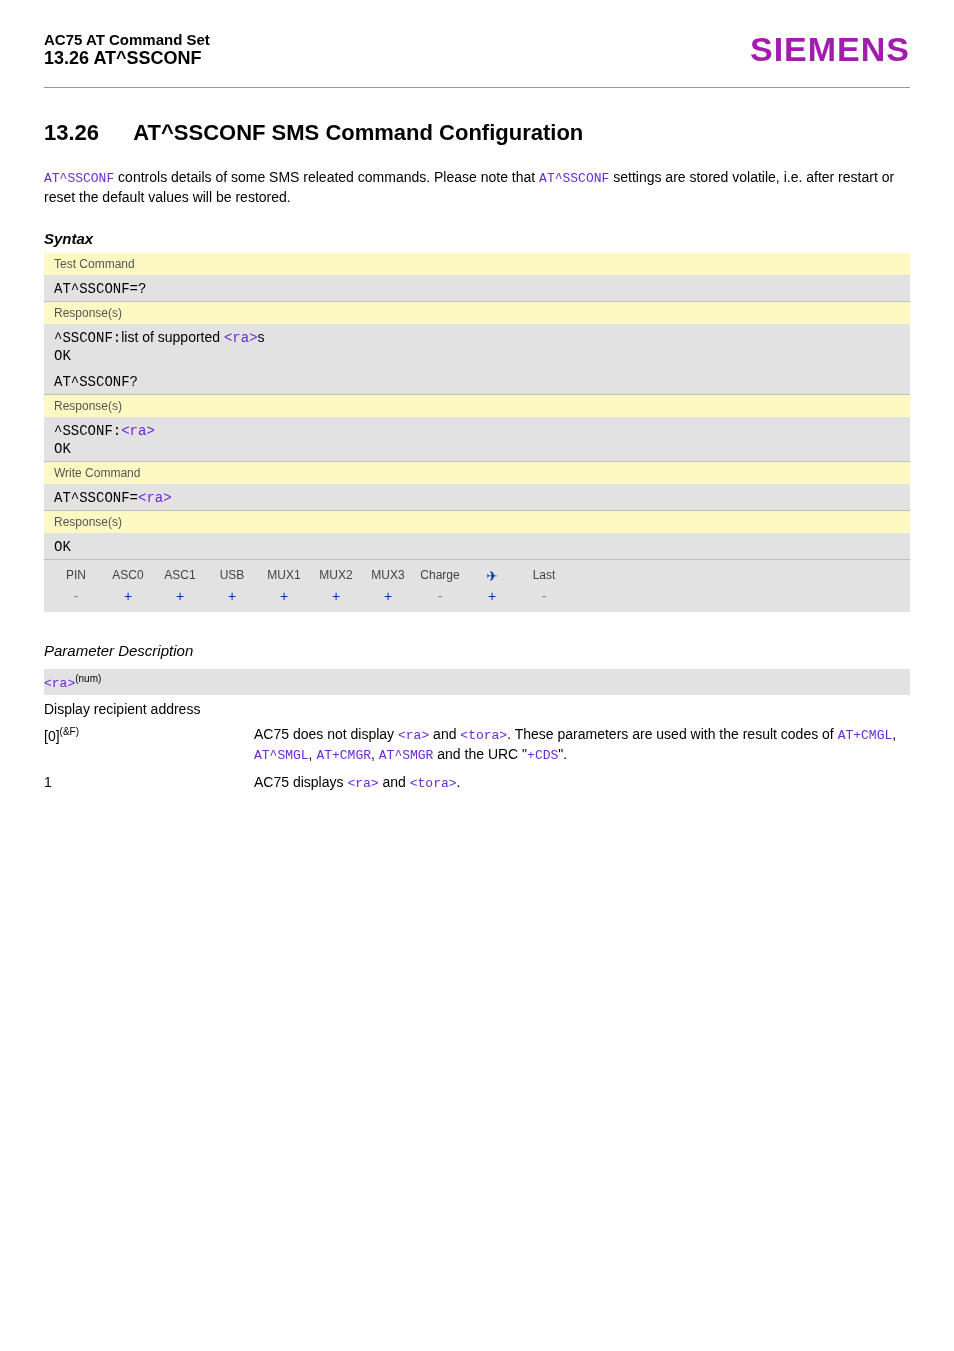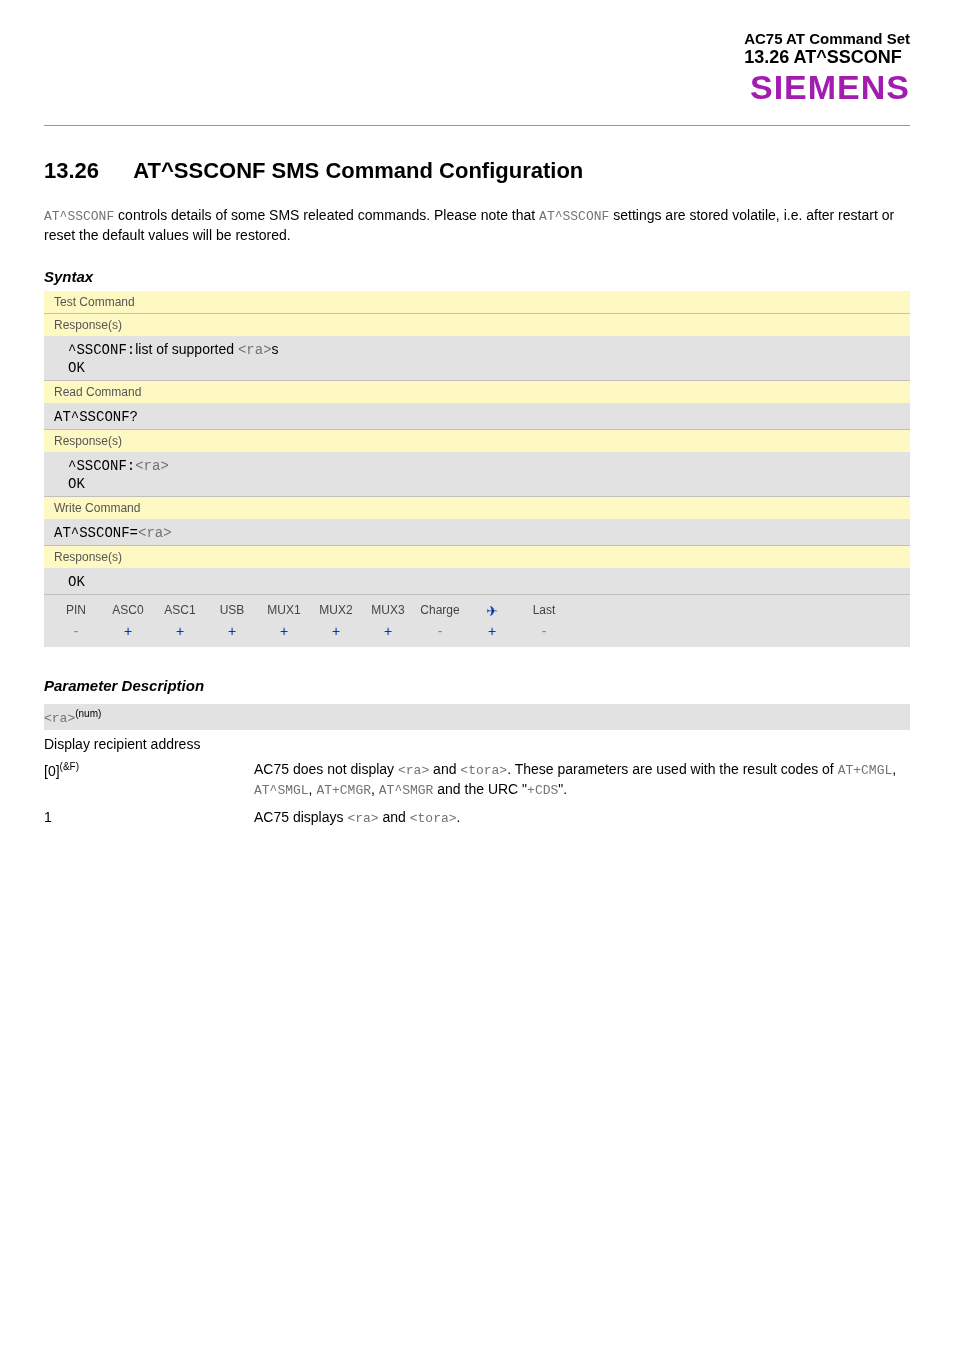--- a/index.html
+++ b/index.html
@@ -1,40 +1,40 @@
 <!DOCTYPE html>
 <html><head>
 <meta charset="utf-8">
 <style>
   * { box-sizing: border-box; margin: 0; padding: 0; }
   html, body { width: 954px; background: #fff; font-family: Arial, Helvetica, sans-serif; color: #000; }
   body { padding: 30px 44px 40px 44px; }
 
-  .hdr { display: flex; justify-content: space-between; align-items: flex-end; padding-bottom: 10px; flex-direction: column; }
+  .hdr { display: flex; justify-content: space-between; align-items: flex-end; padding-bottom: 10px; }
   .hdr-left .l1 { font-size: 15px; font-weight: bold; }
   .hdr-left .l2 { font-size: 18px; font-weight: bold; }
   .siemens { font-size: 34px; font-weight: 900; letter-spacing: 1px; color: #a21caf; }
 
   hr.rule { border: none; border-top: 1px solid #999; margin: 8px 0 0 0; }
 
   h2.section { font-size: 22px; font-weight: bold; margin-top: 32px; }
   h2.section .num { display: inline-block; width: 84px; }
 
   p.intro { font-size: 14px; margin-top: 22px; line-height: 1.4; }
   .mono { font-family: "Courier New", Courier, monospace; font-size: 13px; white-space: pre; }
-  .mono-blue { font-family: "Courier New", Courier, monospace; color: #737373; font-size: 13px; }
+  .mono-blue { font-family: "Courier New", Courier, monospace; color: #6d28d9; font-size: 13px; }
 
   h3.syntax { font-size: 15px; font-weight: bold; font-style: italic; margin-top: 22px; margin-bottom: 6px; }
-  h3.paramdesc { font-size: 15px; font-weight: bold; font-style: italic; margin-top: 30px; margin-bottom: 10px; }
+  h3.paramdesc { font-size: 15px; font-weight: normal; font-style: italic; margin-top: 30px; margin-bottom: 10px; }
 
   .block { width: 100%; }
   .row-label { background: #fef9c3; color: #555; font-size: 12px; padding: 4px 10px; border-top: 1px solid #bfbfbf; }
   .row-label.first { border-top: none; }
   .row-cmd { background: #e2e2e2; padding: 4px 10px; }
-  .row-resp { background: #e2e2e2; padding: 4px 24px; }
+  .row-resp { background: #e2e2e2; padding: 4px 10px; }
   .row-cmd .mono, .row-resp .mono { font-size: 14px; }
 
   .featrow { background: #e2e2e2; border-top: 1px solid #bfbfbf; padding: 6px 6px; }
   .featgrid { display: grid; grid-template-columns: repeat(10, 1fr); text-align: center; font-size: 12px; color: #444; }
   .featgrid .hcell { padding: 2px 0; }
   .featgrid .vcell { padding: 2px 0; font-size: 14px; }
   .plus { color: #0033aa; }
   .gray { color: #888; }
   .plane { color: #0033aa; font-size: 14px; }
 
@@ -67,28 +67,28 @@
 
 <p class="intro">
   <span class="mono-blue">AT^SSCONF</span><span> controls details of some SMS releated commands. Please note that </span><span class="mono-blue">AT^SSCONF</span><span> settings are stored volatile, i.e. after restart or reset the default values will be restored.</span>
 </p>
 
 <h3 class="syntax">Syntax</h3>
 
 <div class="block">
 
   <div class="row-label first">Test Command</div>
+  <div class="row-cmd"><span class="mono">AT^SSCONF=?</span></div>
   <div class="row-label">Response(s)</div>
   <div class="row-resp">
     <span class="mono">^SSCONF:</span><span style="font-size:14px;">list of supported </span><span class="mono-blue" style="font-size:14px;">&lt;ra&gt;</span><span style="font-size:14px;">s</span>
     <br>
     <span class="mono">OK</span>
   </div>
 
-  <div class="row-label">Read Command</div>
   <div class="row-cmd"><span class="mono">AT^SSCONF?</span></div>
   <div class="row-label">Response(s)</div>
   <div class="row-resp">
     <span class="mono">^SSCONF:</span><span class="mono-blue" style="font-size:14px;">&lt;ra&gt;</span>
     <br>
     <span class="mono">OK</span>
   </div>
 
   <div class="row-label">Write Command</div>
   <div class="row-cmd">

